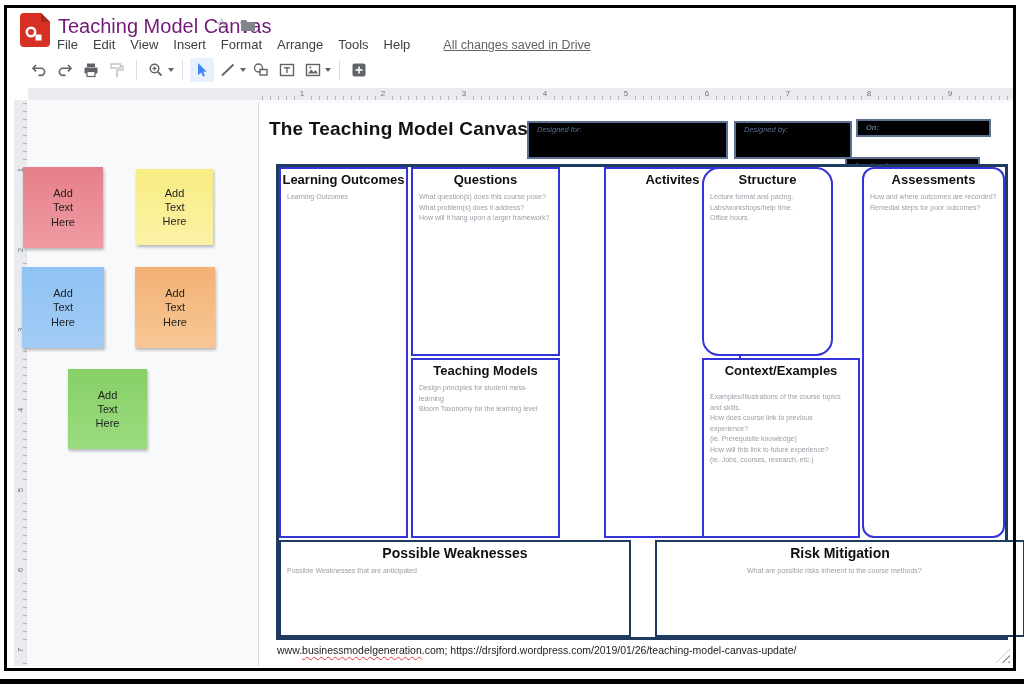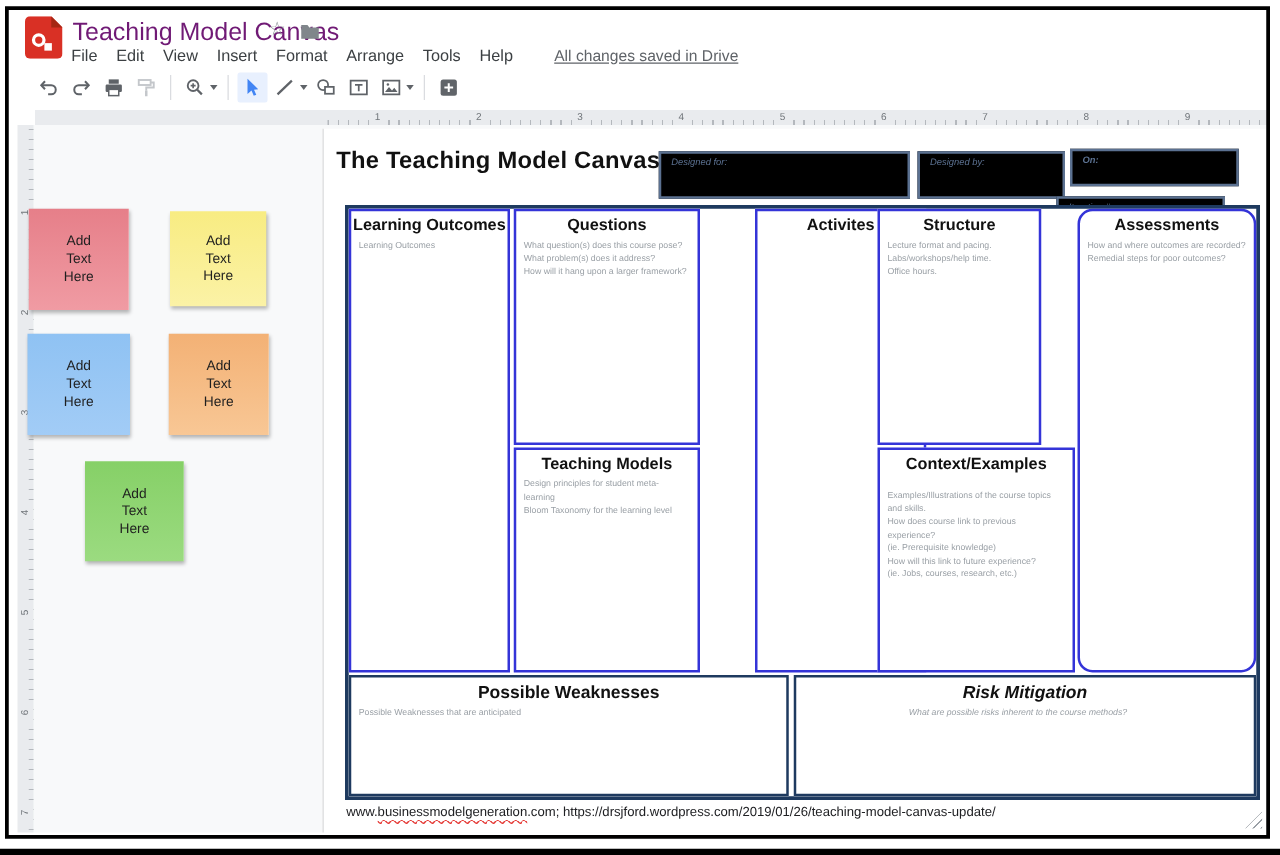--- a/index.html
+++ b/index.html
@@ -58,39 +58,39 @@
   .note-orange{left:135px;top:267px;width:80px;height:81px;background:linear-gradient(#f3b175,#f8c795);}
   .note-green{left:68px;top:369px;width:79px;height:80px;background:linear-gradient(#86d067,#9bdb80);}
 
   
   .page{left:258px;top:103px;width:755px;height:563px;background:#fff;border-left:1px solid #d9dadc;box-sizing:border-box;}
   .canvas-title{left:10px;top:15px;font-size:19px;font-weight:700;color:#111;letter-spacing:.2px;}
   .field{box-sizing:border-box;border:2px solid #5b7191;background:#000000;padding:2px 8px;
          font-size:7.5px;font-style:italic;color:#5b7191;}
   .f-designed-for{left:268px;top:18px;width:201px;height:38px;}
   .f-designed-by{left:475px;top:18px;width:118px;height:38px;}
-  .f-on{left:597px;top:16px;width:135px;height:30px;font-weight:bold;}
+  .f-on{left:597px;top:16px;width:135px;height:18px;font-weight:bold;}
   .f-iteration{left:586px;top:38px;width:135px;height:18px;margin-top:16px;}
 
   .canvas-frame{left:17px;top:61px;width:732px;height:476px;border:3px solid #1e3a5f;box-sizing:border-box;background:#fff;}
   .section{box-sizing:border-box;background:#fff;border:2px solid #3434d8;}
   .section.navy{border-color:#1e3a5f;}
   .sec-title{font-size:13px;font-weight:700;color:#111;text-align:center;padding-top:3px;}
   .sec-title.big{font-size:14px;}
   .sec-hint{font-size:7px;color:#9aa0a6;padding:5px 6px 0 6px;line-height:1.5;}
 
   .s-learning{left:0;top:0;width:129px;height:371px;}
   .s-questions{left:132px;top:0;width:149px;height:189px;}
   .s-teaching{left:132px;top:191px;width:149px;height:180px;}
   .s-activites{left:284px;top:0;width:137px;height:371px;margin-left:41px;}
-  .s-structure{left:423px;top:0;width:131px;height:189px;}
+  .s-structure{left:423px;top:0;width:131px;height:189px;border-radius:17px;}
   .s-context{left:423px;top:191px;width:158px;height:180px;}
   .s-assessments{left:583px;top:0;width:143px;height:371px;border-radius:12px;}
   .s-weaknesses{left:0;top:373px;width:352px;height:97px;}
-  .s-risk{left:356px;top:373px;width:370px;height:97px;font-style:italic;}
+  .s-risk{left:376px;top:373px;width:370px;height:97px;}
 
   .page-footer{left:18px;top:541px;width:730px;font-size:10.5px;color:#202124;white-space:nowrap;}
   .squiggly{text-decoration:underline wavy #e53935 1px;text-underline-offset:2px;}
   .resize-handle{right:3px;bottom:3px;width:14px;height:14px;
     background:repeating-linear-gradient(135deg,#9aa0a6 0 1.5px,transparent 1.5px 4.5px);
     clip-path:polygon(100% 0,100% 100%,0 100%);}
 
   svg{display:block;}
 </style>
 </head>

